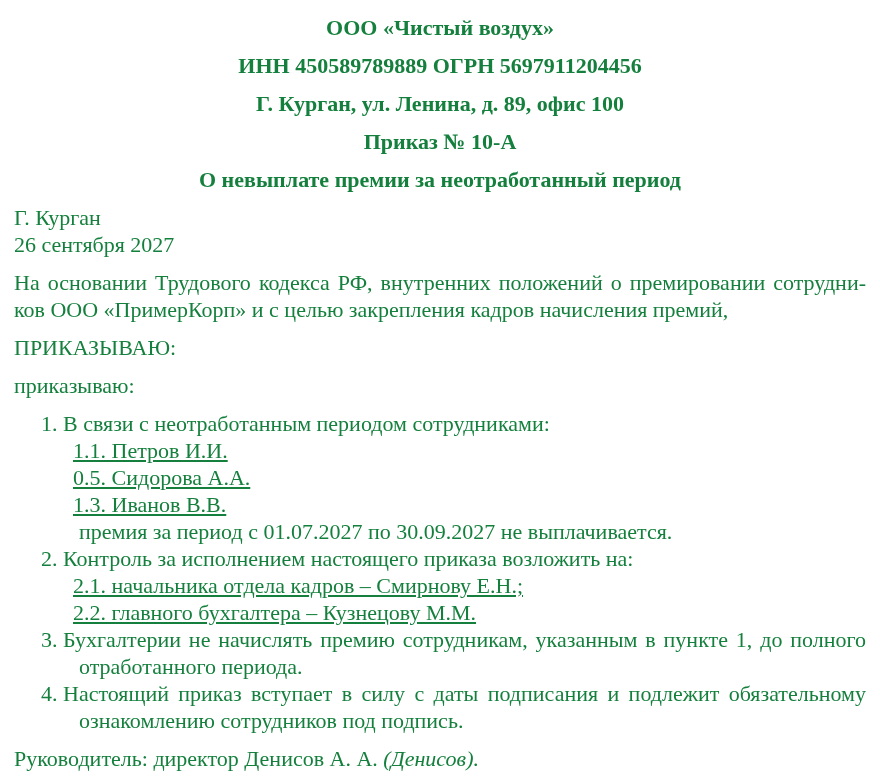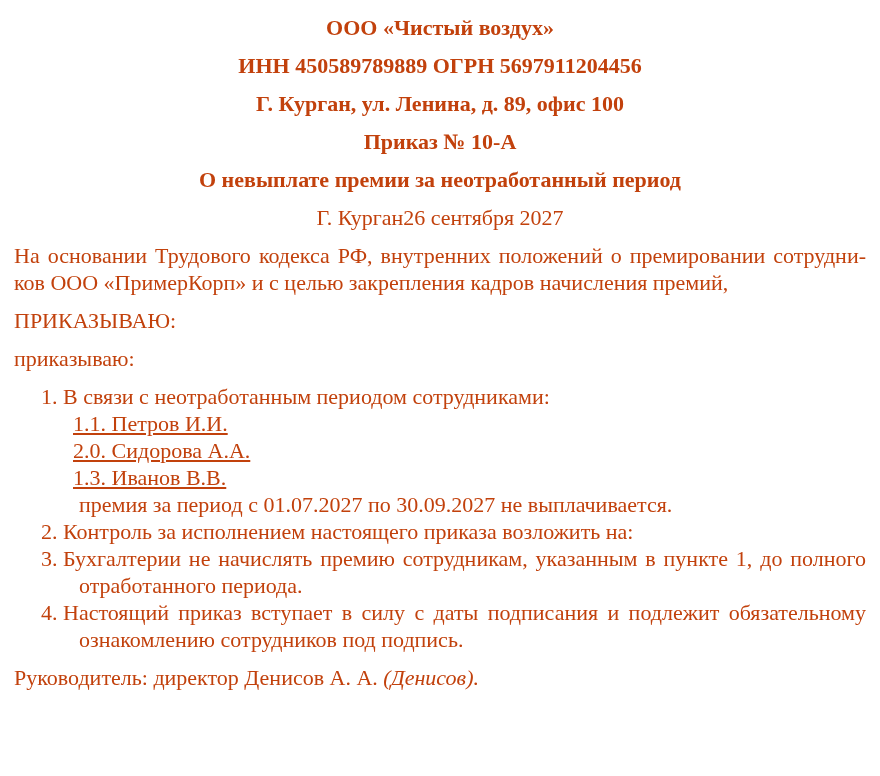--- a/index.html
+++ b/index.html
@@ -8,34 +8,35 @@
     background: #ffffff;
   }
   .page {
     width: 880px;
     height: 776px;
     box-sizing: border-box;
     padding: 14px 14px 0 14px;
     font-family: "Liberation Serif", "DejaVu Serif", serif;
     font-size: 22px;
     line-height: 27px;
-    color: #c2410c;
+    color: #15803d;
     overflow: hidden;
   }
   .hdr {
     text-align: center;
     font-weight: bold;
     margin: 0 0 11px 0;
   }
   .para {
     margin: 0 0 11px 0;
   }
   .dateline {
     display: flex;
     justify-content: center;
+    flex-direction: column;
   }
   
   .jfull {
     text-align: justify;
     text-align-last: justify;
     hyphens: none;
   }
   .list {
     margin: 0 0 11px 0;
   }
@@ -85,28 +86,30 @@
   <p class="para">ПРИКАЗЫВАЮ:</p>
   <p class="para">приказываю:</p>
 
   <div class="list">
 
     <div class="item-line">
       <span class="item-num">1.</span>
       <span>В связи с неотработанным периодом сотрудниками:</span>
     </div>
     <div class="sub-line">1.1. Петров И.И.</div>
-    <div class="sub-line">2.0. Сидорова А.А.</div>
+    <div class="sub-line">0.5. Сидорова А.А.</div>
     <div class="sub-line">1.3. Иванов В.В.</div>
     <div class="cont-line">премия за период с 01.07.2027 по 30.09.2027 не выплачивается.</div>
 
     <div class="item-line">
       <span class="item-num">2.</span>
       <span>Контроль за исполнением настоящего приказа возложить на:</span>
     </div>
+    <div class="sub-line">2.1. начальника отдела кадров – Смирнову Е.Н.;</div>
+    <div class="sub-line">2.2. главного бухгалтера – Кузнецову М.М.</div>
 
     <div class="item-line jfull">
       <span class="item-num">3.</span><span>Бухгалтерии не начислять премию сотрудникам, указанным в пункте 1, до полного</span>
     </div>
     <div class="cont-line">отработанного периода.</div>
 
     <div class="item-line jfull">
       <span class="item-num">4.</span><span>Настоящий приказ вступает в силу с даты подписания и подлежит обязательному</span>
     </div>
     <div class="cont-line">ознакомлению сотрудников под подпись.</div>

